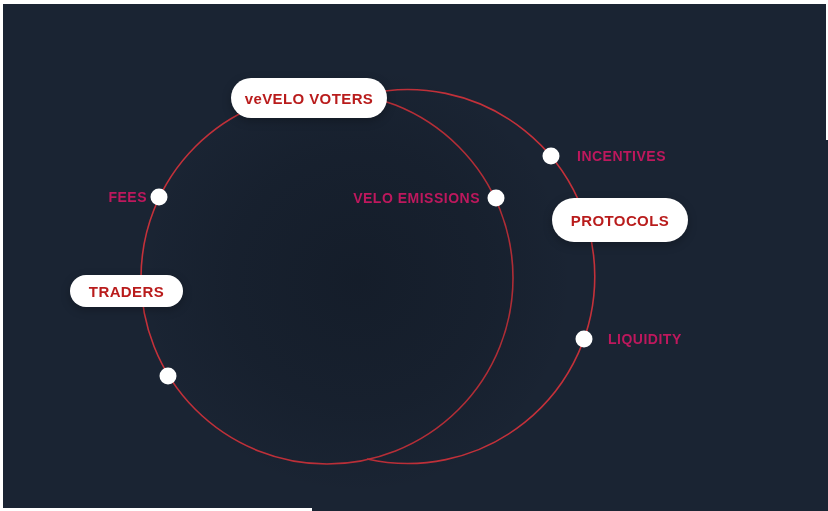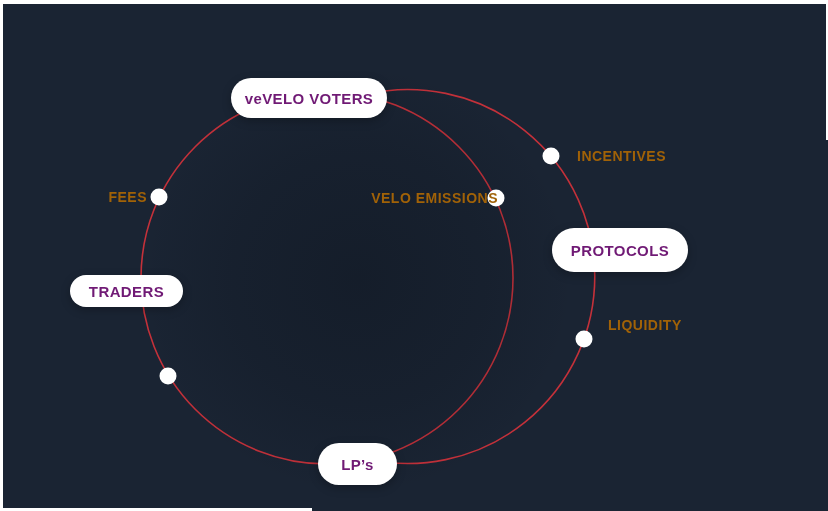--- a/index.html
+++ b/index.html
@@ -34,58 +34,58 @@
 
   svg.loops { position: absolute; left: 0; top: 0; }
 
   .pill {
     position: absolute;
     background: #ffffff;
     border-radius: 999px;
     display: flex;
     align-items: center;
     justify-content: center;
-    color: #701a75;
+    color: #b91c1c;
     font-weight: 700;
     font-size: 15px;
     letter-spacing: 0.4px;
     box-shadow: 0 3px 10px rgba(0,0,0,0.25);
     white-space: nowrap;
   }
   .pill-vevelo    { left: 231px; top: 78px;  width: 156px; height: 40px; }
-  .pill-protocols { left: 552px; top: 228px; width: 136px; height: 44px; text-align: right; }
+  .pill-protocols { left: 552px; top: 198px; width: 136px; height: 44px; text-align: right; }
   .pill-traders   { left: 70px;  top: 275px; width: 113px; height: 32px; }
   .pill-lps       { left: 318px; top: 443px; width: 79px;  height: 42px; }
 
   .dot {
     position: absolute;
     width: 17px; height: 17px;
     border-radius: 50%;
     background: #ffffff;
     transform: translate(-50%, -50%);
   }
   .dot-fees         { left: 159px; top: 197px; }
   .dot-emissions    { left: 496px; top: 198px; }
   .dot-incentives   { left: 551px; top: 156px; }
   .dot-liquidity    { left: 584px; top: 339px; }
   .dot-lowslippage  { left: 168px; top: 376px; }
 
   .node-label {
     position: absolute;
-    color: #a16207;
+    color: #be185d;
     font-weight: 700;
     font-size: 14px;
     letter-spacing: 0.5px;
     transform: translateY(-50%);
     white-space: nowrap;
   }
   .label-fees        { right: 681px; top: 197px; text-align: left; }
-  .label-emissions   { right: 330px; top: 198px; text-align: center; }
+  .label-emissions   { right: 348px; top: 198px; text-align: center; }
   .label-incentives  { left: 577px;  top: 156px; }
-  .label-liquidity   { left: 608px;  top: 325px; }
+  .label-liquidity   { left: 608px;  top: 339px; }
   .label-lowslippage { left: 195px;  top: 376px; }
 </style>
 </head>
 <body>
 
 <div class="stage">
   <div class="panel"></div>
 
   <svg class="loops" width="828" height="511" viewBox="0 0 828 511">
 
@@ -103,19 +103,18 @@
   <div class="dot dot-lowslippage"></div>
 
   <div class="node-label label-fees">FEES</div>
   <div class="node-label label-emissions">VELO EMISSIONS</div>
   <div class="node-label label-incentives">INCENTIVES</div>
   <div class="node-label label-liquidity">LIQUIDITY</div>
 
   <div class="pill pill-vevelo">veVELO VOTERS</div>
   <div class="pill pill-protocols">PROTOCOLS</div>
   <div class="pill pill-traders">TRADERS</div>
-  <div class="pill pill-lps">LP’s</div>
 
   <div class="edge-strip edge-top"></div>
   <div class="edge-strip edge-left"></div>
   <div class="edge-strip edge-right"></div>
   <div class="edge-strip edge-bottom-left"></div>
 </div>
 
 </body></html>

